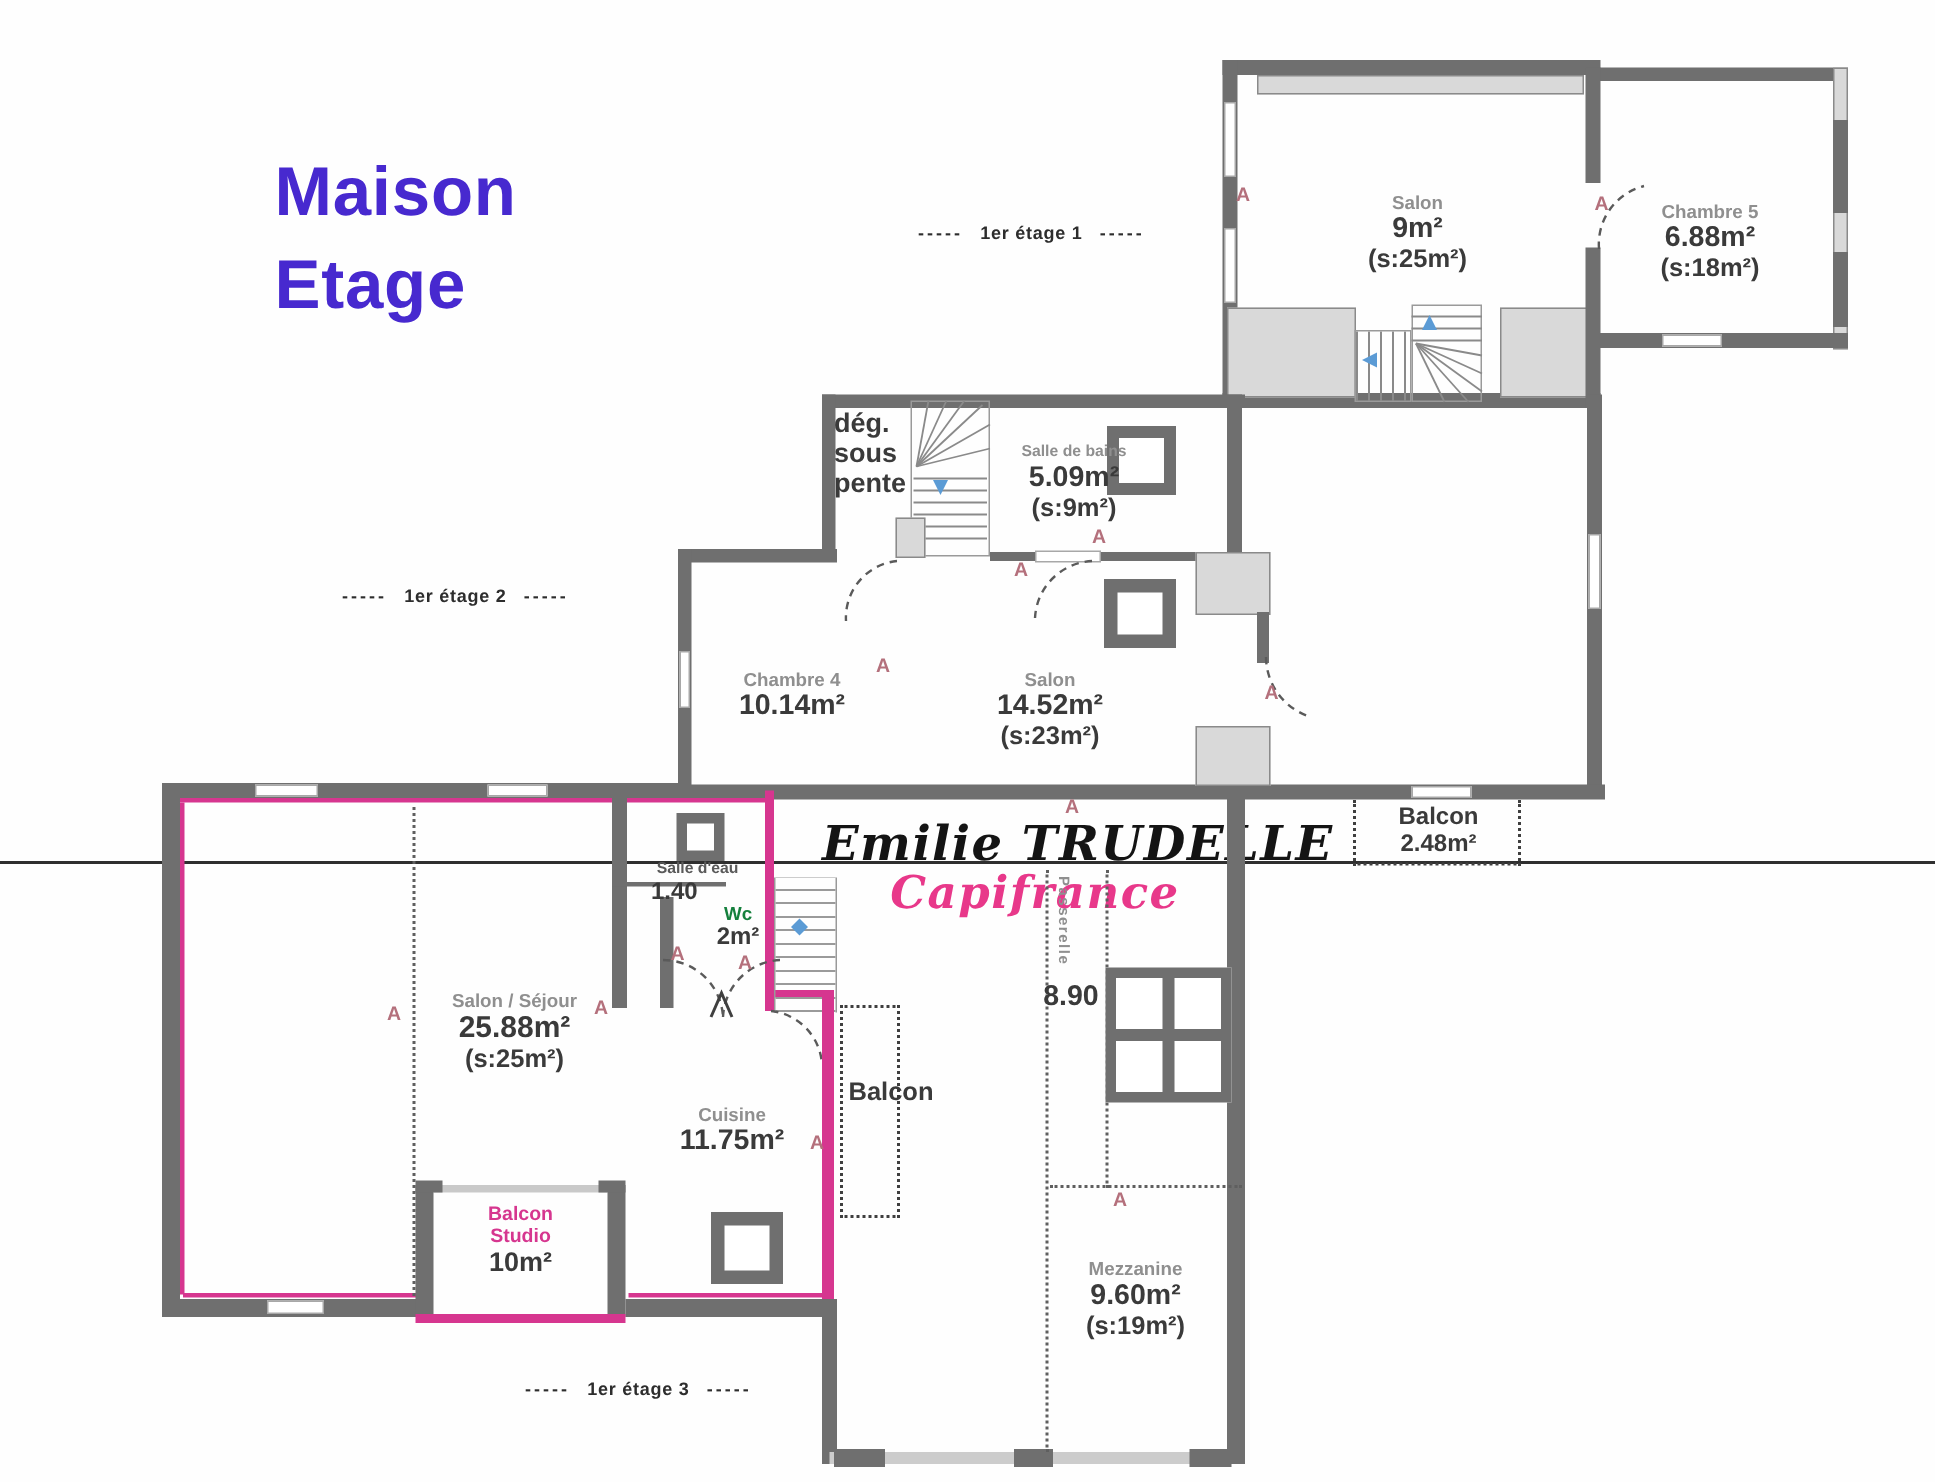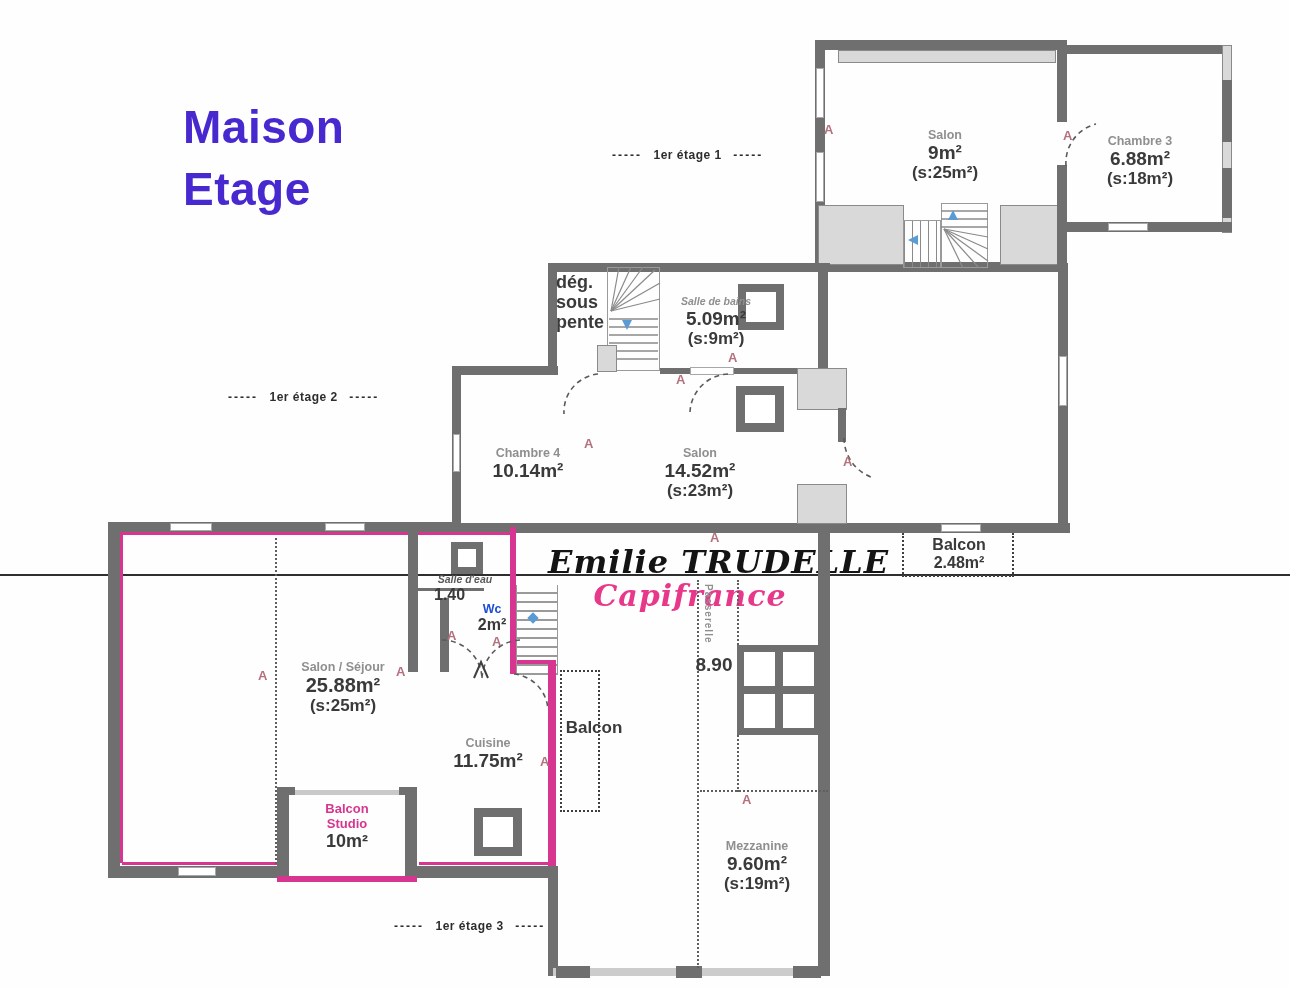--- a/index.html
+++ b/index.html
@@ -9,21 +9,21 @@
   .w{position:absolute;background:#6f6f6f;}
   .wl{position:absolute;background:#d9d9d9;border:1px solid #8a8a8a;box-sizing:border-box;}
   .win{position:absolute;background:#fff;border:1px solid #a8a8a8;box-sizing:border-box;}
   .pk{position:absolute;background:#d6368f;}
   .dotv{position:absolute;border-left:2px dotted #5f5f5f;}
   .doth{position:absolute;border-top:2px dotted #5f5f5f;}
   .dotrect{position:absolute;border:2.5px dotted #3f3f3f;box-sizing:border-box;}
   .duct{position:absolute;border:8px solid #6f6f6f;background:#fff;box-sizing:border-box;}
   .lbl{position:absolute;text-align:center;line-height:1.12;color:#3d3d3d;}
   .rname{font-size:12.5px;color:#8f8f8f;font-weight:700;}
-  .rname-sm{font-size:10.5px;color:#8f8f8f;font-weight:700;font-style:italic;}
+  .rname-sm{font-size:10.5px;color:#8f8f8f;font-weight:700;}
   .rarea{font-size:19px;font-weight:700;color:#3a3a3a;}
   .rshab{font-size:17px;font-weight:700;color:#3a3a3a;}
   .amark{position:absolute;color:#b4707c;font-weight:700;font-size:13px;}
   .flabel{position:absolute;font-weight:700;color:#2d2d2d;font-size:12px;white-space:nowrap;letter-spacing:0.5px;}
   .flabel .dash{letter-spacing:2px;color:#2d2d2d;}
   .title{position:absolute;left:183px;top:96px;color:#4729cf;font-size:46px;font-weight:700;line-height:62px;letter-spacing:0.5px;}
   .wm1{position:absolute;left:548px;top:543px;width:284px;text-align:center;
        font-family:"DejaVu Serif",serif;font-style:italic;font-weight:700;font-size:32px;color:#141414;letter-spacing:1px;white-space:nowrap;}
   .wm2{position:absolute;left:568px;top:578px;width:244px;text-align:center;
        font-family:"DejaVu Serif",serif;font-style:italic;font-weight:700;font-size:30px;color:#e8388a;letter-spacing:1px;}
@@ -58,21 +58,21 @@
   <div class="flabel" style="left:612px;top:148px;">
     <span class="dash">-----</span>
     &nbsp;&nbsp;<span>1er étage 1</span>&nbsp;&nbsp;
     <span class="dash">-----</span>
   </div>
   <div class="flabel" style="left:228px;top:390px;">
     <span class="dash">-----</span>
     &nbsp;&nbsp;<span>1er étage 2</span>&nbsp;&nbsp;
     <span class="dash">-----</span>
   </div>
-  <div class="flabel" style="left:350px;top:919px;margin-left:44px;">
+  <div class="flabel" style="left:350px;top:919px;">
     <span class="dash">-----</span>
     &nbsp;&nbsp;<span>1er étage 3</span>&nbsp;&nbsp;
     <span class="dash">-----</span>
   </div>
 
   <i class="w" style="left:815px;top:40px;width:252px;height:10px"></i>
   <i class="wl" style="left:838px;top:50px;width:218px;height:13px"></i>
   <i class="w" style="left:1060px;top:45px;width:172px;height:9px"></i>
   <i class="w" style="left:815px;top:40px;width:10px;height:232px"></i>
   <i class="win" style="left:816px;top:68px;width:8px;height:50px"></i>
@@ -104,21 +104,21 @@
   <i class="w" style="left:1222px;top:168px;width:10px;height:50px"></i>
   <i class="w" style="left:1060px;top:222px;width:172px;height:10px"></i>
   <i class="win" style="left:1108px;top:223px;width:40px;height:8px"></i>
 
   <div class="lbl" style="left:885px;top:128px;width:120px;">
     <div class="rname">Salon</div>
     <div class="rarea">9m²</div>
     <div class="rshab">(s:25m²)</div>
   </div>
   <div class="lbl" style="left:1082px;top:134px;width:116px;">
-    <div class="rname">Chambre 3</div>
+    <div class="rname">Chambre 5</div>
     <div class="rarea">6.88m²</div>
     <div class="rshab">(s:18m²)</div>
   </div>
 
   <i class="w" style="left:548px;top:263px;width:282px;height:9px"></i>
   <i class="w" style="left:548px;top:263px;width:9px;height:106px"></i>
   <i class="w" style="left:452px;top:366px;width:106px;height:9px"></i>
   <i class="w" style="left:452px;top:366px;width:9px;height:166px"></i>
   <i class="win" style="left:453px;top:434px;width:7px;height:38px"></i>
   <i class="w" style="left:818px;top:263px;width:10px;height:109px"></i>
@@ -237,21 +237,21 @@
   <div class="lbl" style="left:283px;top:660px;width:120px;">
     <div class="rname">Salon / Séjour</div>
     <div class="rarea" style="font-size:20px">25.88m²</div>
     <div class="rshab">(s:25m²)</div>
   </div>
   <div class="lbl" style="left:420px;top:574px;width:90px;">
     <div class="rname-sm" style="color:#5a5a5a">Salle d'eau</div>
     <div class="rarea" style="font-size:16px;text-align:left;padding-left:14px">1.40</div>
   </div>
   <div class="lbl" style="left:460px;top:602px;width:64px;">
-    <div class="rname" style="color:#1d4ed8">Wc</div>
+    <div class="rname" style="color:#15803d">Wc</div>
     <div class="rarea" style="font-size:16px">2m²</div>
   </div>
   <div class="lbl" style="left:428px;top:736px;width:120px;">
     <div class="rname">Cuisine</div>
     <div class="rarea">11.75m²</div>
   </div>
 
   <i class="pk" style="left:548px;top:660px;width:8px;height:206px"></i>
   <i class="w" style="left:548px;top:866px;width:10px;height:110px"></i>
   <i class="abs" style="left:553px;top:968px;width:270px;height:8px;background:#cccccc"></i>

